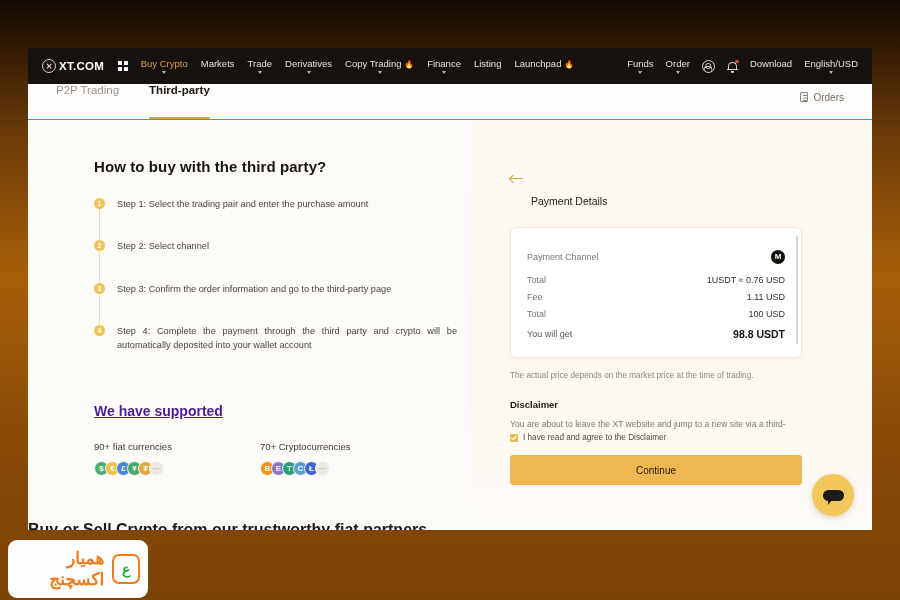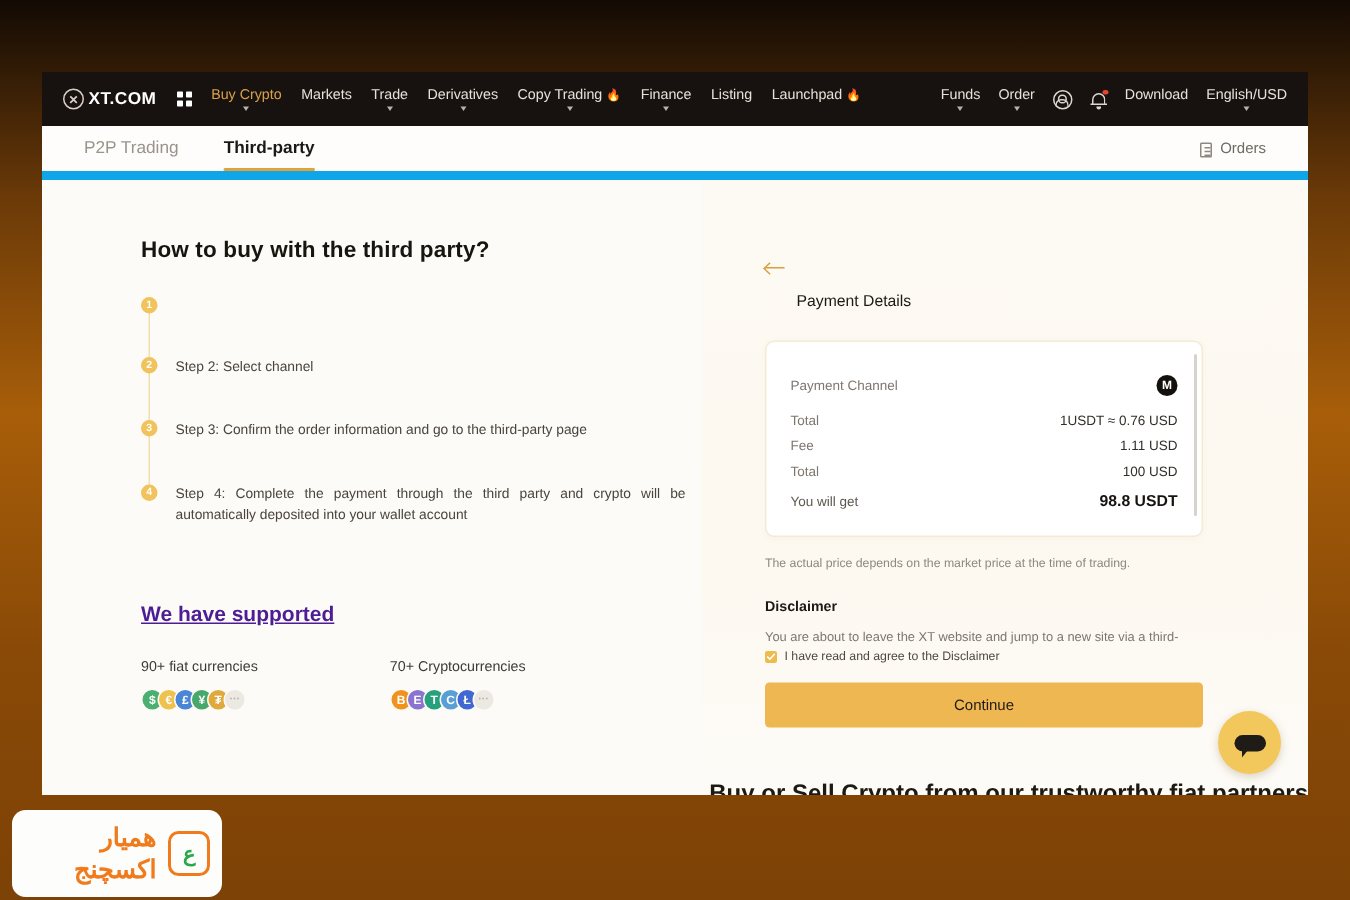--- a/index.html
+++ b/index.html
@@ -80,22 +80,22 @@
     position: absolute; left: 1px; top: 2px; width: 9px; height: 8px;
     border: 1.1px solid #ded7d0; border-radius: 4.5px 4.5px 1px 1px; border-bottom: none;
   }
   .bell-base { position: absolute; left: 0; top: 9.5px; width: 11px; height: 1.1px; background: #ded7d0; }
   .bell-clap { position: absolute; left: 4.3px; top: 11px; width: 2.4px; height: 2px; background: #ded7d0; border-radius: 0 0 2px 2px; }
   .bell-dot { position: absolute; right: -1px; top: 0px; width: 3.5px; height: 3.5px; border-radius: 50%; background: #e1452f; }
 
   
   .tabbar {
     height: 36px; background: #fefdfb;
-    display: flex; align-items: flex-end; padding: 0 28px;
-    border-bottom: 6px solid #0ea5e9;
+    display: flex; padding: 0 28px;
+    border-bottom: 1px solid #0ea5e9;
     position: relative;
   }
   .tab {
     font-size: 11.5px; color: #9a948c; padding: 0 0 9px 0; margin-right: 30px;
     position: relative; cursor: pointer; white-space: nowrap;
   }
   .tab.active { color: #1b1815; font-weight: bold; }
   .tab.active::after {
     content: ""; position: absolute; left: 0; right: 0; bottom: 0;
     height: 2.5px; background: #e0a33c; border-radius: 2px;
@@ -216,21 +216,21 @@
   .continue-btn {
     margin-top: 13px; width: 100%; height: 30px;
     background: #efb751; border: none; border-radius: 3px;
     color: #1f1c17; font-size: 10px; font-family: Liberation Sans, sans-serif;
     cursor: pointer; display: flex; align-items: center; justify-content: center;
   }
 
   
   .bottom-heading {
     position: absolute; left: 0; right: 0; bottom: 0; height: 30px;
-    display: flex; align-items: flex-end; justify-content: flex-end;
+    display: flex; align-items: flex-end; justify-content: flex-start;
     overflow: hidden;
   }
   .bottom-heading span {
     font-size: 16px; font-weight: bold; color: #1d1a15;
     transform: translateY(9px); white-space: nowrap;
   }
 
   
   .chat-widget {
     position: absolute; right: 18px; bottom: 14px;
@@ -352,20 +352,21 @@
 
   <div class="content">
 
     <div class="left-col">
       <div class="h1">How to buy with the third party?</div>
 
       <div class="steps">
         <div class="step">
           <span class="step-line"></span>
           <span class="step-badge">1</span>
+          <span class="step-text">Step 1: Select the trading pair and enter the purchase amount</span>
         </div>
         <div class="step">
           <span class="step-line"></span>
           <span class="step-badge">2</span>
           <span class="step-text">Step 2: Select channel</span>
         </div>
         <div class="step">
           <span class="step-line"></span>
           <span class="step-badge">3</span>
           <span class="step-text">Step 3: Confirm the order information and go to the third-party page</span>

